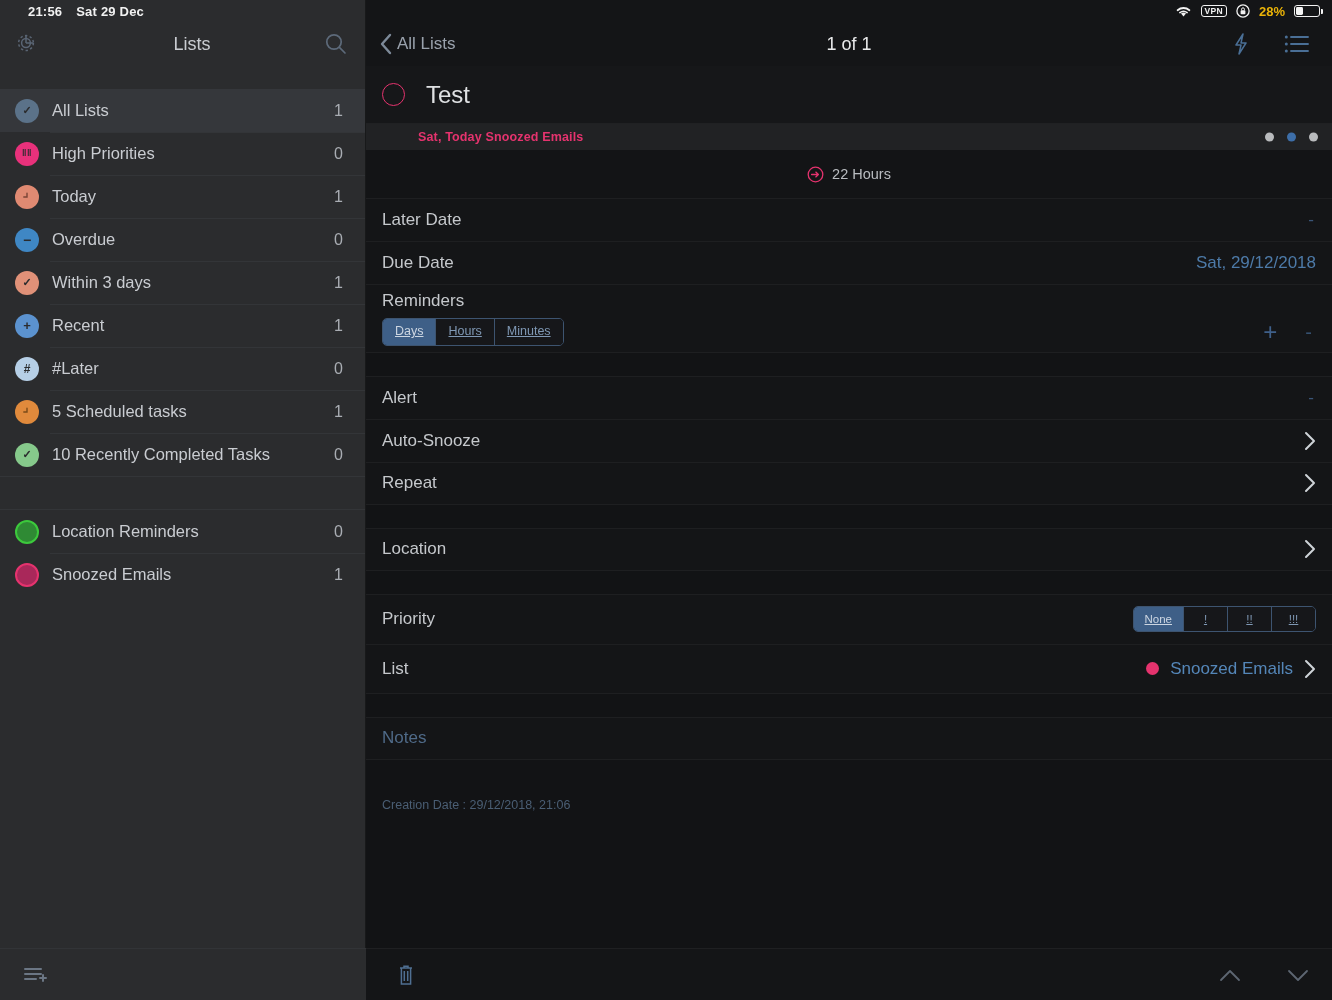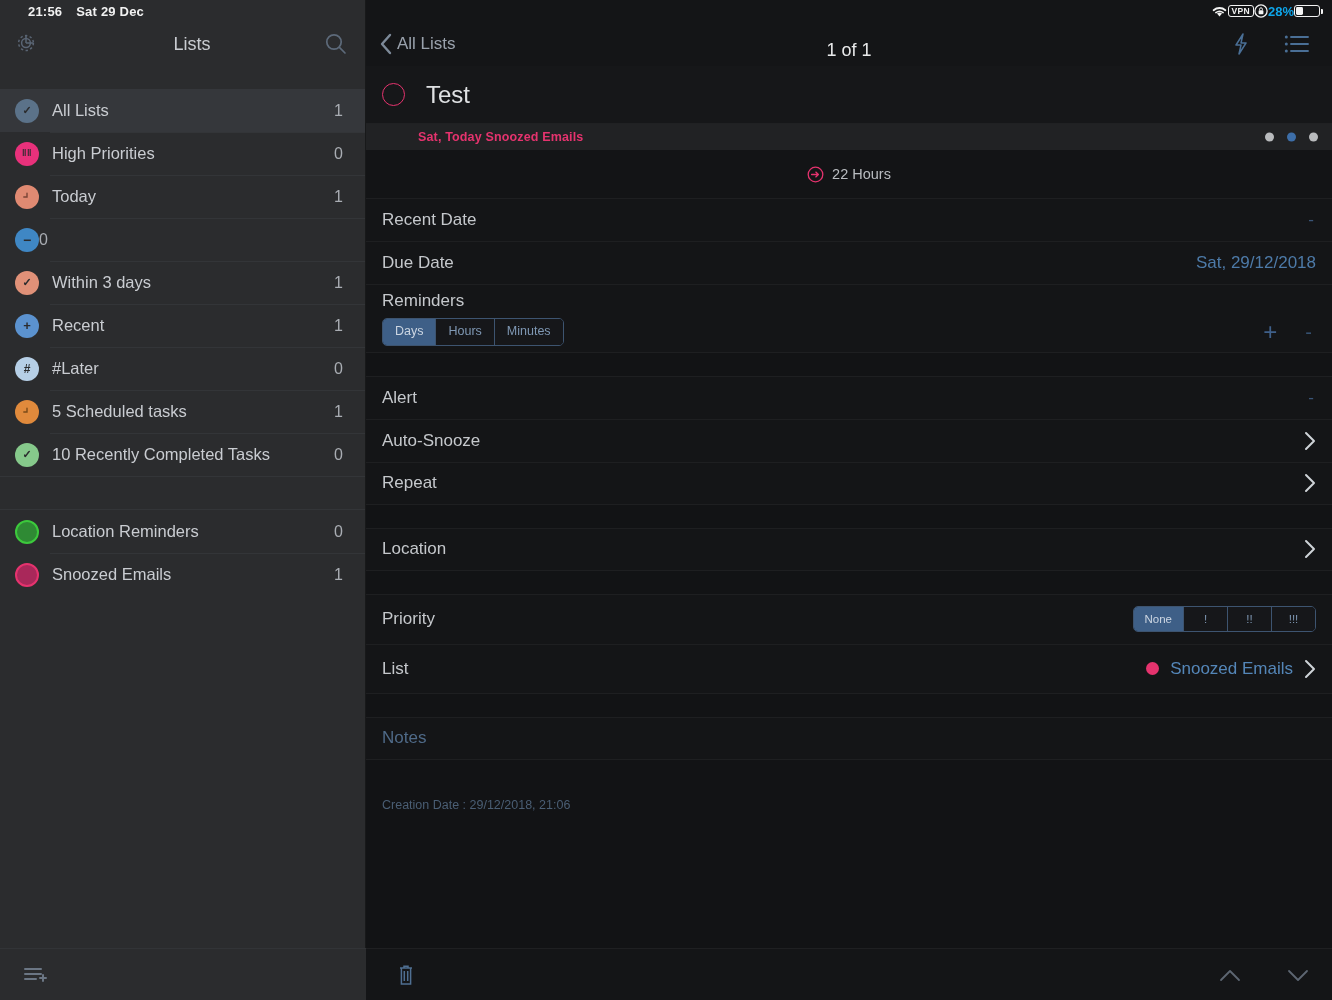--- a/index.html
+++ b/index.html
@@ -13,22 +13,22 @@
 
   
   .statusbar {
     position: absolute; top: 0; left: 0; width: 1332px; height: 22px;
     display: flex; align-items: center; z-index: 50;
     pointer-events: none;
   }
   .sb-left { display: flex; align-items: center; gap: 14px; padding-left: 28px; }
   .sb-time { color: #f2f2f2; font-size: 13px; font-weight: bold; letter-spacing: .2px; }
   .sb-date { color: #f2f2f2; font-size: 13px; font-weight: bold; letter-spacing: .2px; }
-  .sb-right { margin-left: auto; display: flex; align-items: center; padding-right: 12px; }
-  .sb-pct { color: #0ea5e9; font-size: 13px; font-weight: bold; }
+  .sb-right { margin-left: auto; display: flex; align-items: center; gap: 9px; padding-right: 12px; }
+  .sb-pct { color: #eab308; font-size: 13px; font-weight: bold; }
   .vpn-badge {
     color: #f2f2f2; font-size: 8.5px; font-weight: bold; letter-spacing: .3px;
     border: 1.4px solid #f2f2f2; border-radius: 3px; padding: 1px 3px 1px 3px; line-height: 1;
   }
   .batt { position: relative; width: 26px; height: 12px; border: 1.4px solid #f2f2f2; border-radius: 3px; }
   .batt::after { content:""; position:absolute; right:-4px; top:3.2px; width:2.2px; height:5px; background:#f2f2f2; border-radius:0 1px 1px 0; }
   .batt > i { position:absolute; left:1.3px; top:1.3px; bottom:1.3px; width:27%; background:#f2f2f2; border-radius:1.4px; display:block; }
 
   
   .sidebar {
@@ -74,21 +74,21 @@
 
   
   .main { flex: 1; height: 1000px; background: #121315; position: relative; }
   .main-header {
     height: 66px; padding-top: 22px; display: flex; align-items: center;
     position: relative; background: #141517;
   }
   .back-btn { display: flex; align-items: center; gap: 4px; padding-left: 13px; cursor: default; }
   .back-label { color: #9aa2ad; font-size: 17px; }
   .main-title {
-    position: absolute; left: 0; right: 0; top: 28px; height: 44px;
+    position: absolute; left: 0; right: 0; top: 22px; height: 44px;
     display: flex; align-items: center; justify-content: center;
     color: #e8e9ea; font-size: 18px; pointer-events: none;
   }
   .hdr-right { margin-left: auto; display: flex; align-items: center; gap: 34px; padding-right: 22px; }
 
   .task-row {
     height: 58px; display: flex; align-items: center; padding-left: 16px;
     background: #161719; border-bottom: 1px solid #202123;
   }
   .task-circle { width: 23px; height: 23px; border-radius: 50%; border: 1.7px solid #e5336e; flex: none; }
@@ -125,21 +125,21 @@
   .row.tall { min-height: 64px; flex-direction: column; align-items: stretch; justify-content: center; padding-top: 6px; padding-bottom: 6px; }
   .dur-top { display: flex; align-items: center; }
   .dur-bot { display: flex; align-items: center; margin-top: 7px; }
 
   
   .seg {
     display: inline-flex; border: 1px solid #3d5470; border-radius: 5px; overflow: hidden;
   }
   .seg > span {
     padding: 5px 12px; font-size: 12.5px; color: #7f98b4; background: #16171a;
-    border-left: 1px solid #3d5470; line-height: 1.25; text-align: center;
+    border-left: 1px solid #3d5470; line-height: 1.25; text-align: center; text-decoration: underline;
   }
   .seg > span:first-child { border-left: none; }
   .seg > span.on { background: #3e5f87; color: #ccd6e2; }
   .seg.small > span { padding: 5px 11px; font-size: 11.5px; }
   .seg.small > span.on { min-width: 44px; }
   .plusminus { margin-left: auto; display: flex; align-items: center; gap: 28px; padding-right: 4px; }
   .pm { color: #3f608a; font-size: 24px; line-height: 1; }
   .pm.minus { color: #35506f; font-size: 20px; }
 
   .list-val { margin-left: auto; display: flex; align-items: center; gap: 11px; }
@@ -228,20 +228,21 @@
         <span class="dot" style="background:#e08a72">
           <svg width="14" height="14" viewBox="0 0 14 14">
               <path d="M7 3.2 V7 H3.8" stroke="#7a4436" stroke-width="1.4" fill="none" stroke-linecap="round"></path>
             </svg>
         </span>
         <span class="sb-label">Today</span>
         <span class="sb-count">1</span>
       </div>
       <div class="sb-row">
         <span class="dot" style="background:#3f87c4;font-size:14px">−</span>
+        <span class="sb-label">Overdue</span>
         <span class="sb-count">0</span>
       </div>
       <div class="sb-row">
         <span class="dot" style="background:#e09178">✓</span>
         <span class="sb-label">Within 3 days</span>
         <span class="sb-count">1</span>
       </div>
       <div class="sb-row">
         <span class="dot" style="background:#5b92cf;font-size:13px">+</span>
         <span class="sb-label">Recent</span>
@@ -350,21 +351,21 @@
         <svg width="17" height="17" viewBox="0 0 17 17">
             <circle cx="8.5" cy="8.5" r="7.3" stroke="#e5336e" stroke-width="1.3" fill="none"></circle>
             <path d="M4.6 8.5 H11.2 M8.8 6.1 L11.4 8.5 L8.8 10.9" stroke="#e5336e" stroke-width="1.3" fill="none" stroke-linecap="round" stroke-linejoin="round"></path>
           </svg>
       </span>
       <span class="badge-text">22 Hours</span>
     </div>
 
     <div class="section">
       <div class="row">
-        <span class="row-label">Recent Date</span>
+        <span class="row-label">Later Date</span>
         <span class="row-value dash">-</span>
       </div>
       <div class="row">
         <span class="row-label">Due Date</span>
         <span class="row-value">Sat, 29/12/2018</span>
       </div>
       <div class="row tall">
         <div class="dur-top">
           <span class="row-label">Reminders</span>
         </div>

